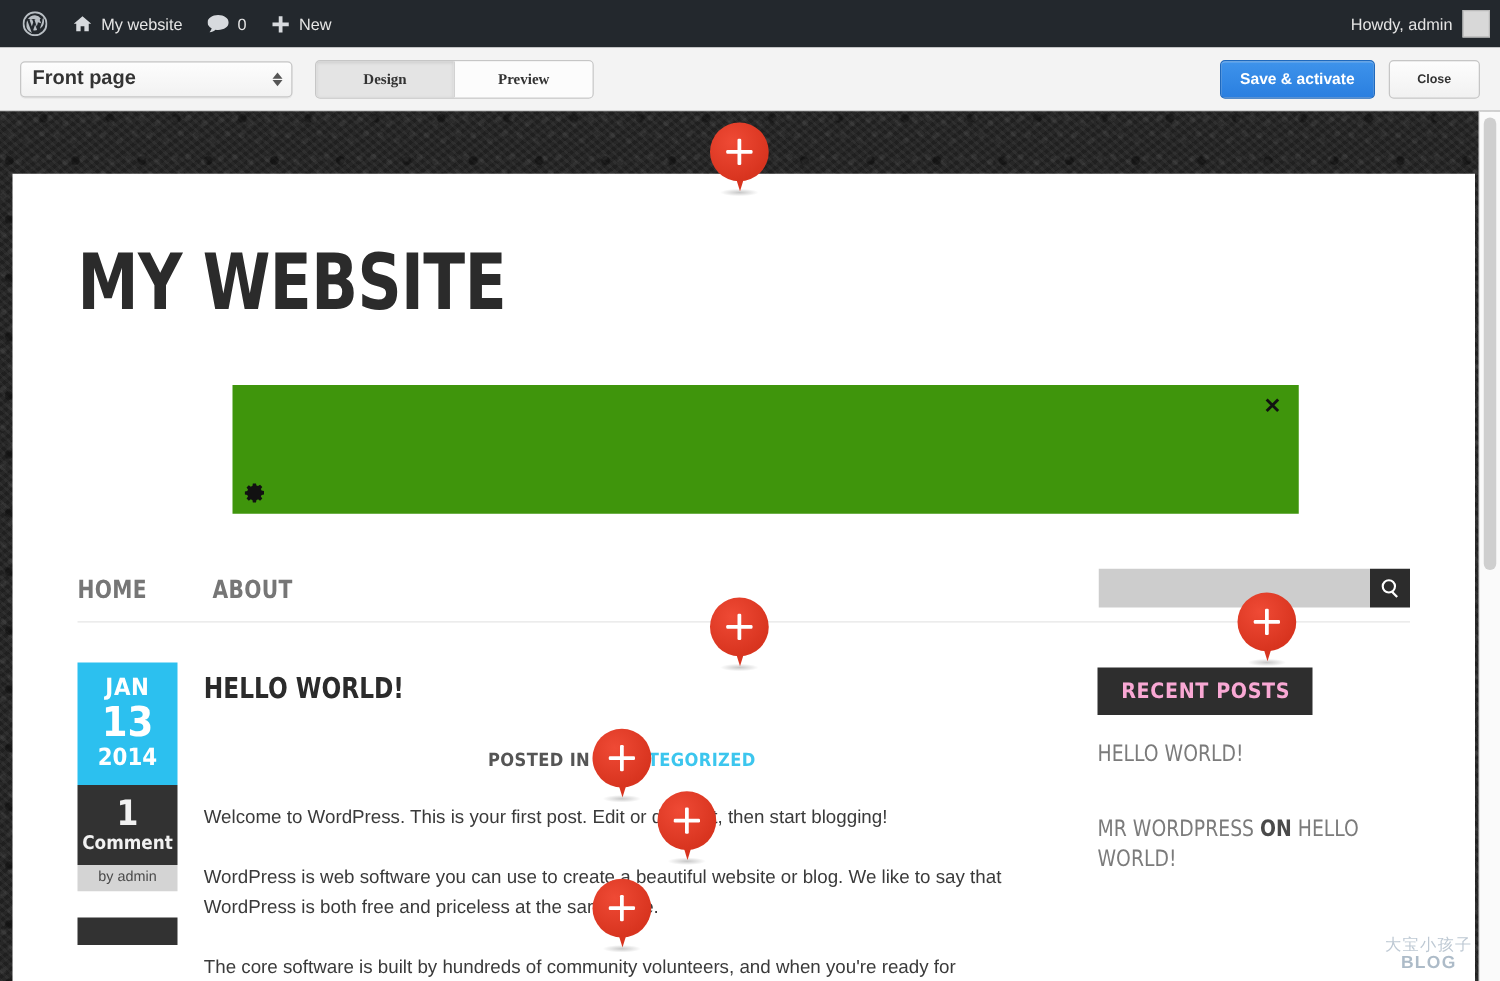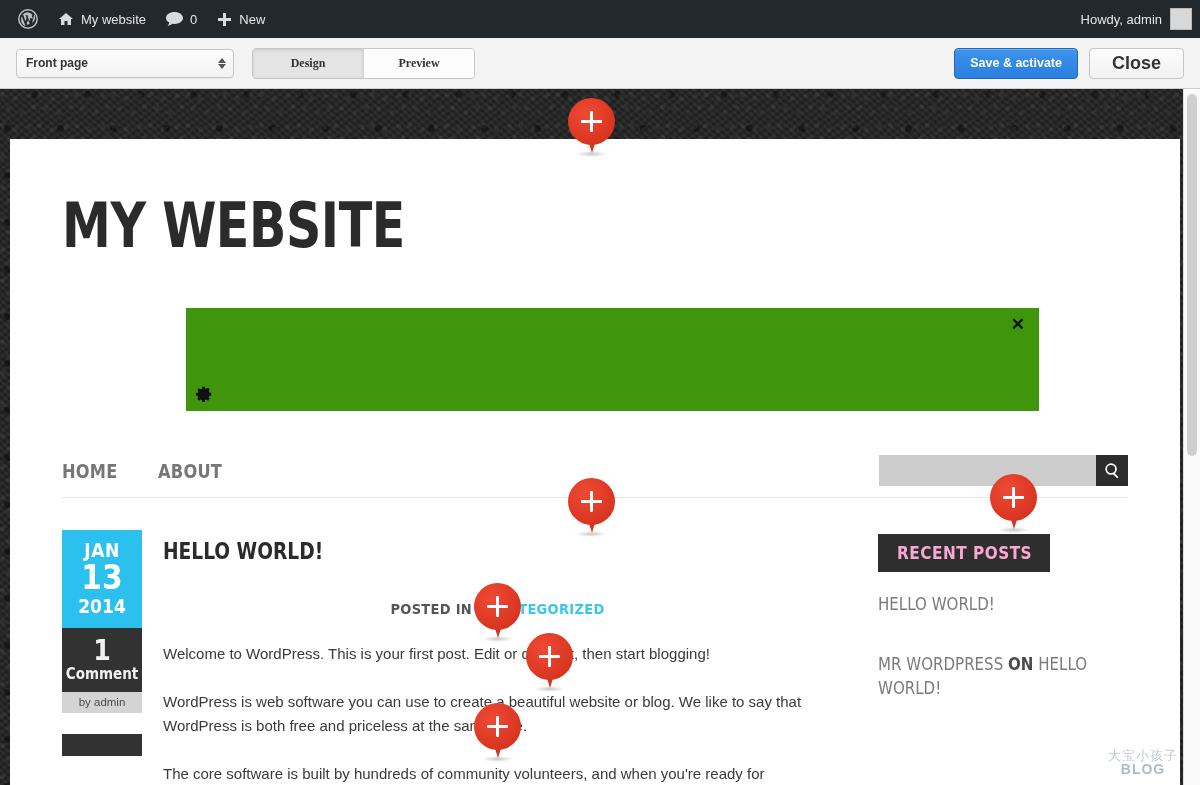--- a/index.html
+++ b/index.html
@@ -37,21 +37,21 @@
     background: #f3f3f3;
     border-bottom: 1px solid #cfcfcf;
     display: flex; align-items: center;
   }
   .page-select {
     margin-left: 16px; width: 200px; height: 27px;
     background: linear-gradient(#fdfdfd, #f2f2f2);
     border: 1px solid #c6c6c6; border-radius: 4px;
     display: flex; align-items: center; justify-content: space-between;
     padding: 0 7px 0 9px;
-    font-size: 12px; font-weight: bold; color: #333;
+    font-size: 16px; font-weight: bold; color: #333;
     box-shadow: 0 1px 0 rgba(0,0,0,.05);
   }
   .sel-arrows { display: flex; flex-direction: column; gap: 1px; line-height: 0; }
   .arrow-up, .arrow-down {
     width: 0; height: 0; border-left: 4px solid transparent; border-right: 4px solid transparent;
   }
   .arrow-up { border-bottom: 5px solid #555; }
   .arrow-down { border-top: 5px solid #555; }
 
   .tabgroup {
@@ -73,21 +73,21 @@
     background: linear-gradient(#3e93eb, #2a7fe0);
     border: 1px solid #1f69bd; border-radius: 4px;
     color: #fff; font-size: 12.5px; font-weight: bold;
     height: 29px; padding: 0 15px; display: flex; align-items: center;
     box-shadow: inset 0 1px 0 rgba(255,255,255,.28);
     cursor: pointer;
   }
   .btn-secondary {
     background: linear-gradient(#fdfdfd, #f1f1f1);
     border: 1px solid #c6c6c6; border-radius: 4px;
-    color: #333; font-size: 18px; font-weight: bold;
+    color: #333; font-size: 10px; font-weight: bold;
     height: 29px; padding: 0 22px; display: flex; align-items: center;
     cursor: pointer;
   }
 
   
   .preview-wrap {
     position: absolute; top: 89px; left: 0; width: 1200px; height: 696px;
     overflow: hidden;
     background-color: #232323;
     background-image:
@@ -123,21 +123,21 @@
   }
   .green-close {
     position: absolute; top: 8px; right: 14px;
     font-size: 17px; font-weight: bold; color: #111; line-height: 1;
     cursor: pointer;
   }
   .green-gear { position: absolute; left: 9px; bottom: 8px; cursor: pointer; }
 
   
   .nav-row {
-    display: flex; align-items: flex-end; gap: 0;
+    display: flex; align-items: flex-end; gap: 12px;
     margin-top: 48px; padding-bottom: 14px;
     border-bottom: 1px solid #e6e6e6;
     position: relative;
   }
   .nav-item {
     font-family: "DejaVu Sans Condensed", "Liberation Sans Narrow", "Liberation Sans", sans-serif;
     font-weight: bold; font-size: 20px; color: #767676;
     letter-spacing: .3px; margin-right: 34px; cursor: pointer;
     transform: scaleX(.9); transform-origin: left bottom;
   }

